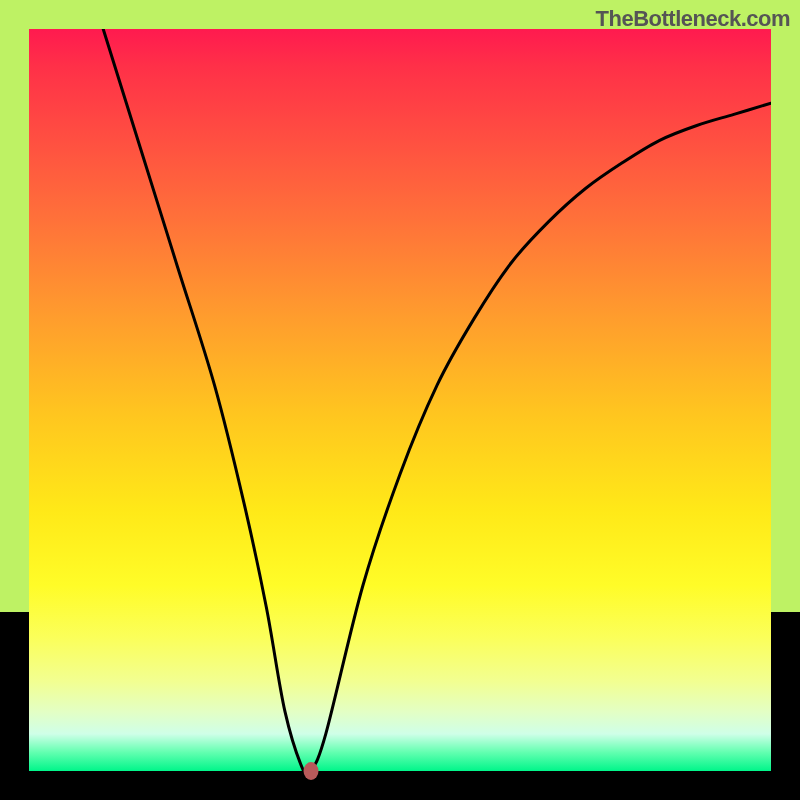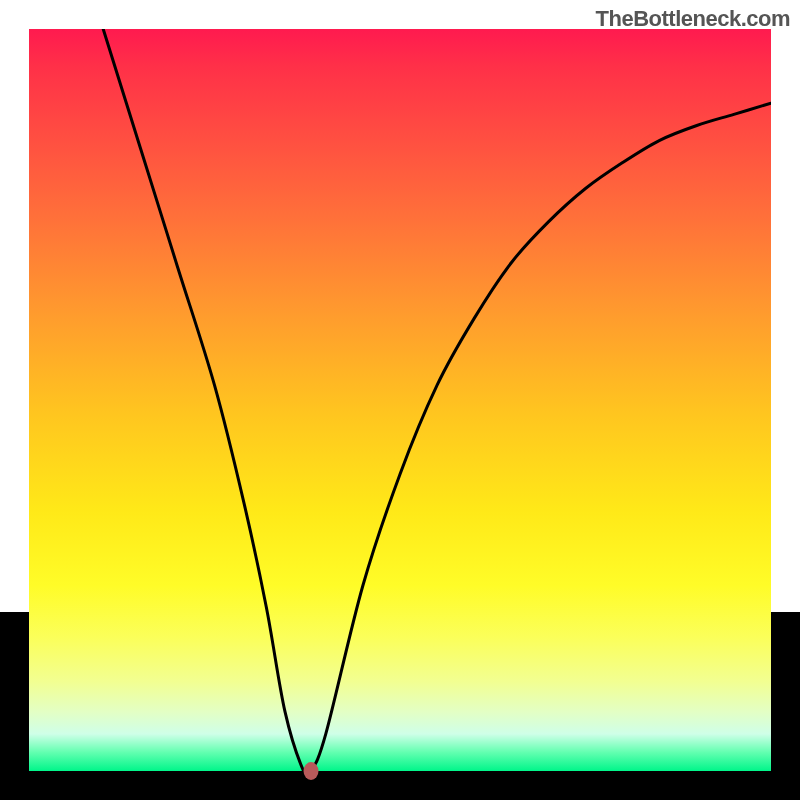--- a/index.html
+++ b/index.html
@@ -8,21 +8,21 @@
     width: 800px;
     height: 800px;
     background: #000;
     overflow: hidden;
     font-family: Arial, Helvetica, sans-serif;
   }
   .frame {
     position: relative;
     width: 800px;
     height: 612px;
-    background: #ffffff;
+    background: #bef264;
   }
   .watermark {
     position: absolute;
     top: 6px;
     right: 10px;
     color: #555;
     font-size: 22px;
     font-weight: bold;
     letter-spacing: -0.5px;
     z-index: 10;

